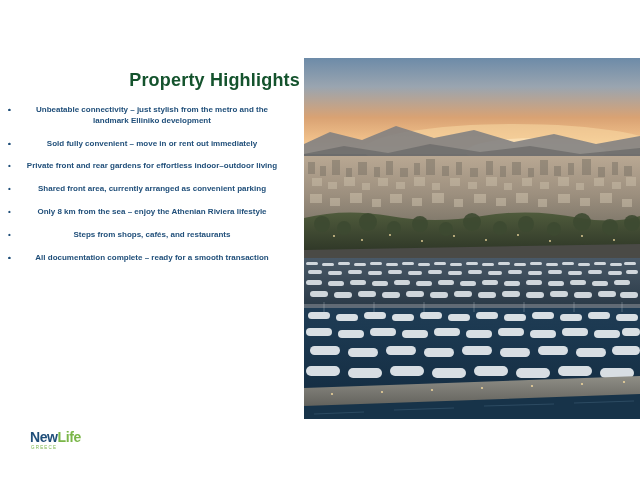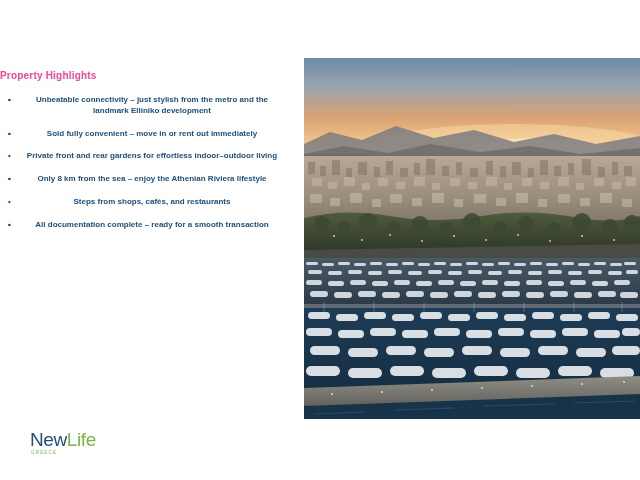--- a/index.html
+++ b/index.html
@@ -21,23 +21,23 @@
     height: 480px;
     background: #ffffff;
   }
   .content-col {
     position: absolute;
     left: 0;
     top: 70px;
     width: 300px;
   }
   .title {
-    text-align: left;
-    color: #ec4899;
-    font-size: 10px;
+    text-align: right;
+    color: #14532d;
+    font-size: 18px;
     font-weight: bold;
     margin: 0 0 14px 0;
     letter-spacing: 0.2px;
   }
   .bullets {
     list-style: none;
     margin: 0;
     padding: 0;
   }
   .bullets li {
@@ -58,22 +58,22 @@
     color: #1f4e79;
     line-height: 1.35;
   }
   .logo {
     position: absolute;
     left: 30px;
     top: 360px;
     width: 120px;
   }
   .logo-text {
-    font-size: 19px;
-    font-weight: normal;
+    font-size: 14px;
+    font-weight: bold;
     letter-spacing: -0.4px;
     line-height: 1;
   }
   .logo-new { color: #1f4e79; }
   .logo-life { color: #7ab648; }
   .logo-sub {
     font-size: 4.5px;
     color: #7ab648;
     letter-spacing: 1.2px;
     margin-top: 1px;
@@ -114,20 +114,21 @@
       <li>
         <span class="dot">•</span>
         <span>Sold fully convenient – move in or rent out immediately</span>
       </li>
       <li>
         <span class="dot">•</span>
         <span>Private front and rear gardens for effortless indoor–outdoor living</span>
       </li>
       <li>
         <span class="dot">•</span>
+        <span>Shared front area, currently arranged as convenient parking</span>
       </li>
       <li>
         <span class="dot">•</span>
         <span>Only 8 km from the sea – enjoy the Athenian Riviera lifestyle</span>
       </li>
       <li>
         <span class="dot">•</span>
         <span>Steps from shops, cafés, and restaurants</span>
       </li>
       <li>

